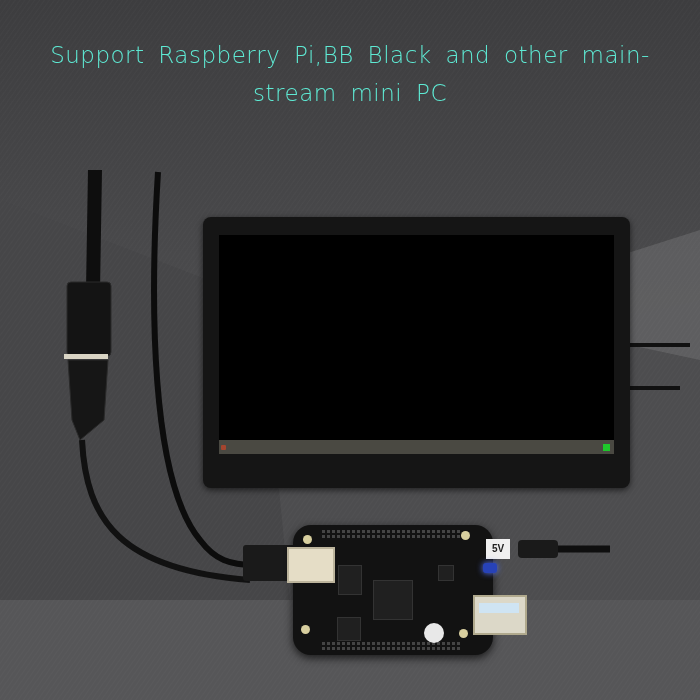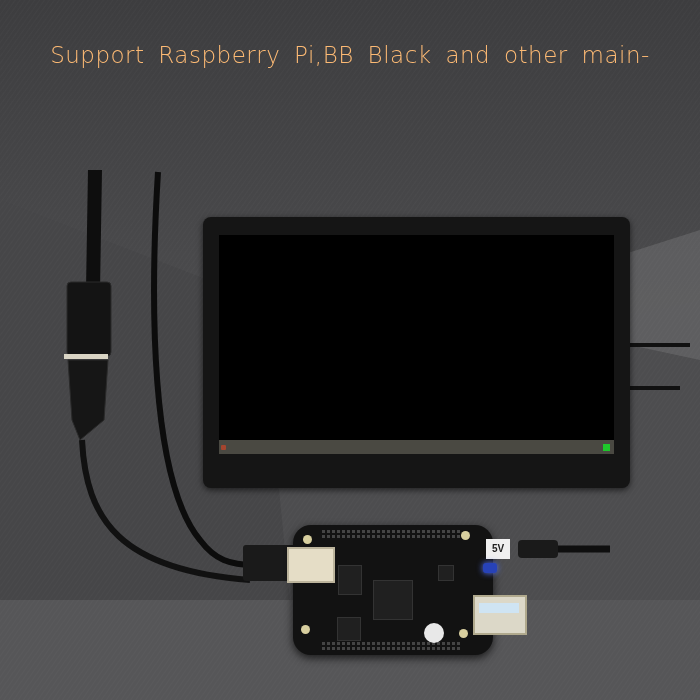--- a/index.html
+++ b/index.html
@@ -4,21 +4,21 @@
   <style>
     html, body { margin: 0; padding: 0; }
     body {
       width: 700px; height: 700px; overflow: hidden; position: relative;
       background: #5a5a5c;
       font-family: "Liberation Sans", sans-serif;
     }
     .bg { position: absolute; inset: 0; }
     .headline {
       position: absolute; left: 0; top: 36px; width: 700px;
-      text-align: center; color: #fdba74; font-size: 23px; line-height: 38px;
+      text-align: center; color: #5eead4; font-size: 23px; line-height: 38px;
       letter-spacing: 0.5px; word-spacing: 6px;
       font-family: "DejaVu Sans", sans-serif; font-weight: 300;
     }
     .headline span { display: block; }
     .monitor {
       position: absolute; left: 203px; top: 217px; width: 427px; height: 271px;
       background: #151515; border-radius: 8px;
       box-shadow: 0 2px 6px rgba(0,0,0,0.6);
     }
     .screen {
@@ -82,20 +82,21 @@
   <path d="M68,360 L108,360 L104,420 L80,440 L72,420 Z" fill="#161616" stroke="#2a2a2a"></path>
   <path d="M82,440 C86,520 120,570 250,580" stroke="#111" stroke-width="6" fill="none"></path>
   <path d="M158,172 C150,300 150,480 200,540 C215,560 230,565 255,565" stroke="#0c0c0c" stroke-width="6" fill="none"></path>
   <path d="M520,549 L610,549" stroke="#0f0f0f" stroke-width="7" fill="none"></path>
   <rect x="518" y="540" width="40" height="18" rx="4" fill="#1a1a1a"></rect>
   <path d="M630,345 L690,345 M630,388 L680,388" stroke="#111" stroke-width="4"></path>
 </svg>
 
 <div class="headline">
   <span>Support Raspberry Pi,BB Black and other main-</span>
+  <span>stream mini PC</span>
 </div>
 
 <div class="monitor">
   <div class="screen"></div>
   <div class="taskbar">
     <div class="start"></div>
     <div class="tray"></div>
   </div>
 </div>
 

